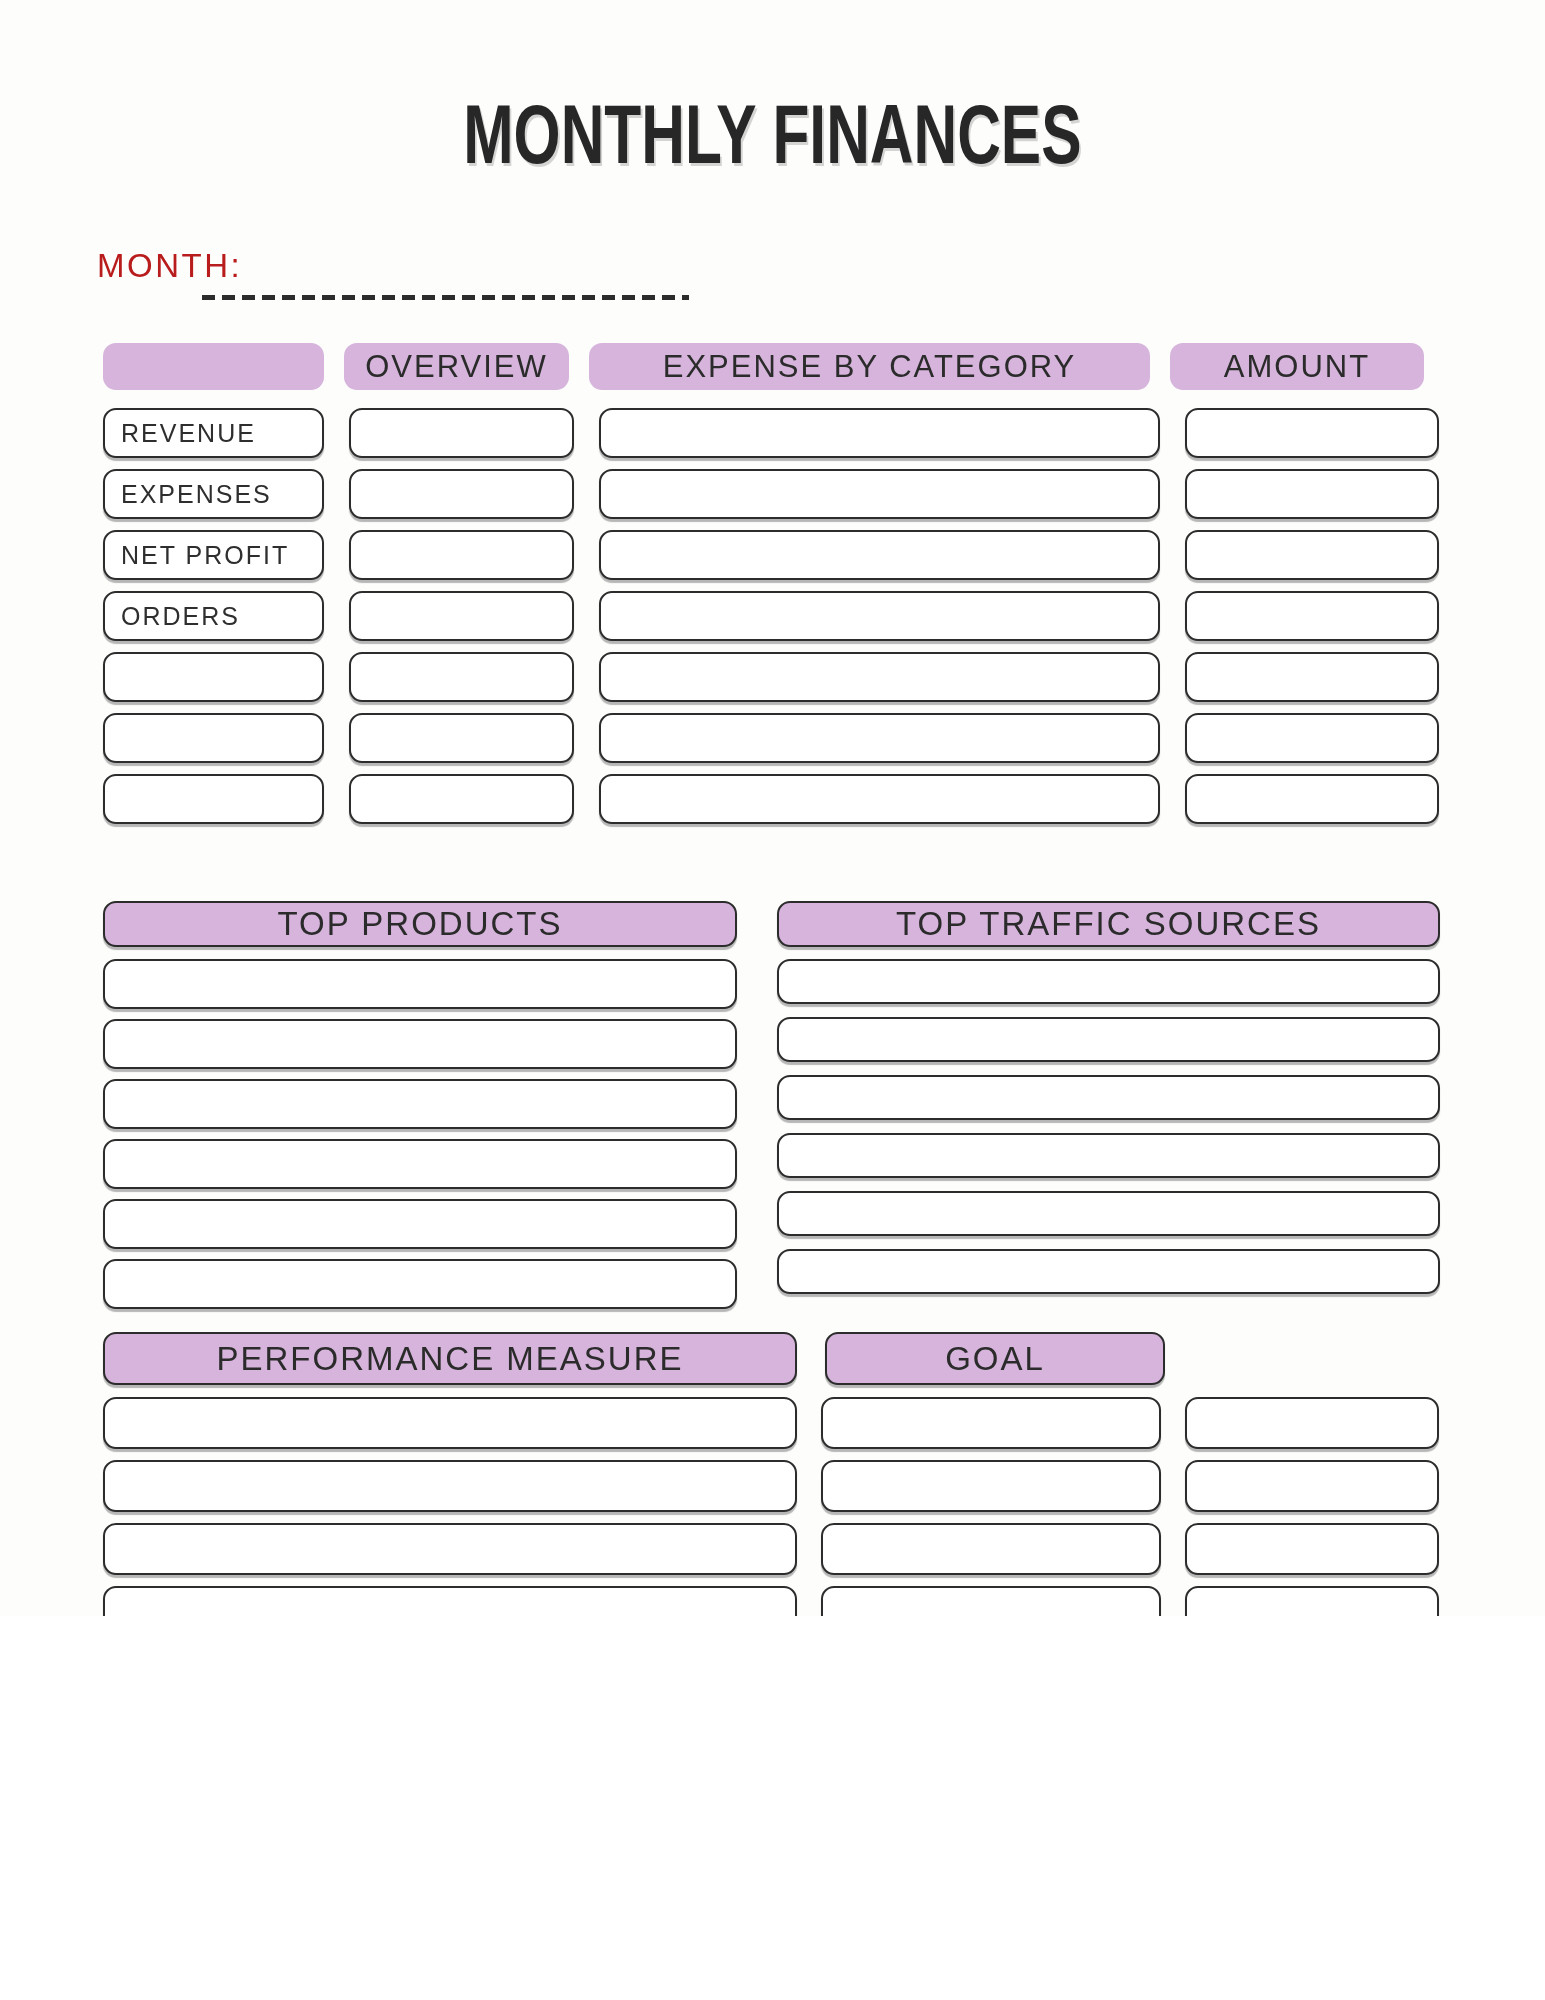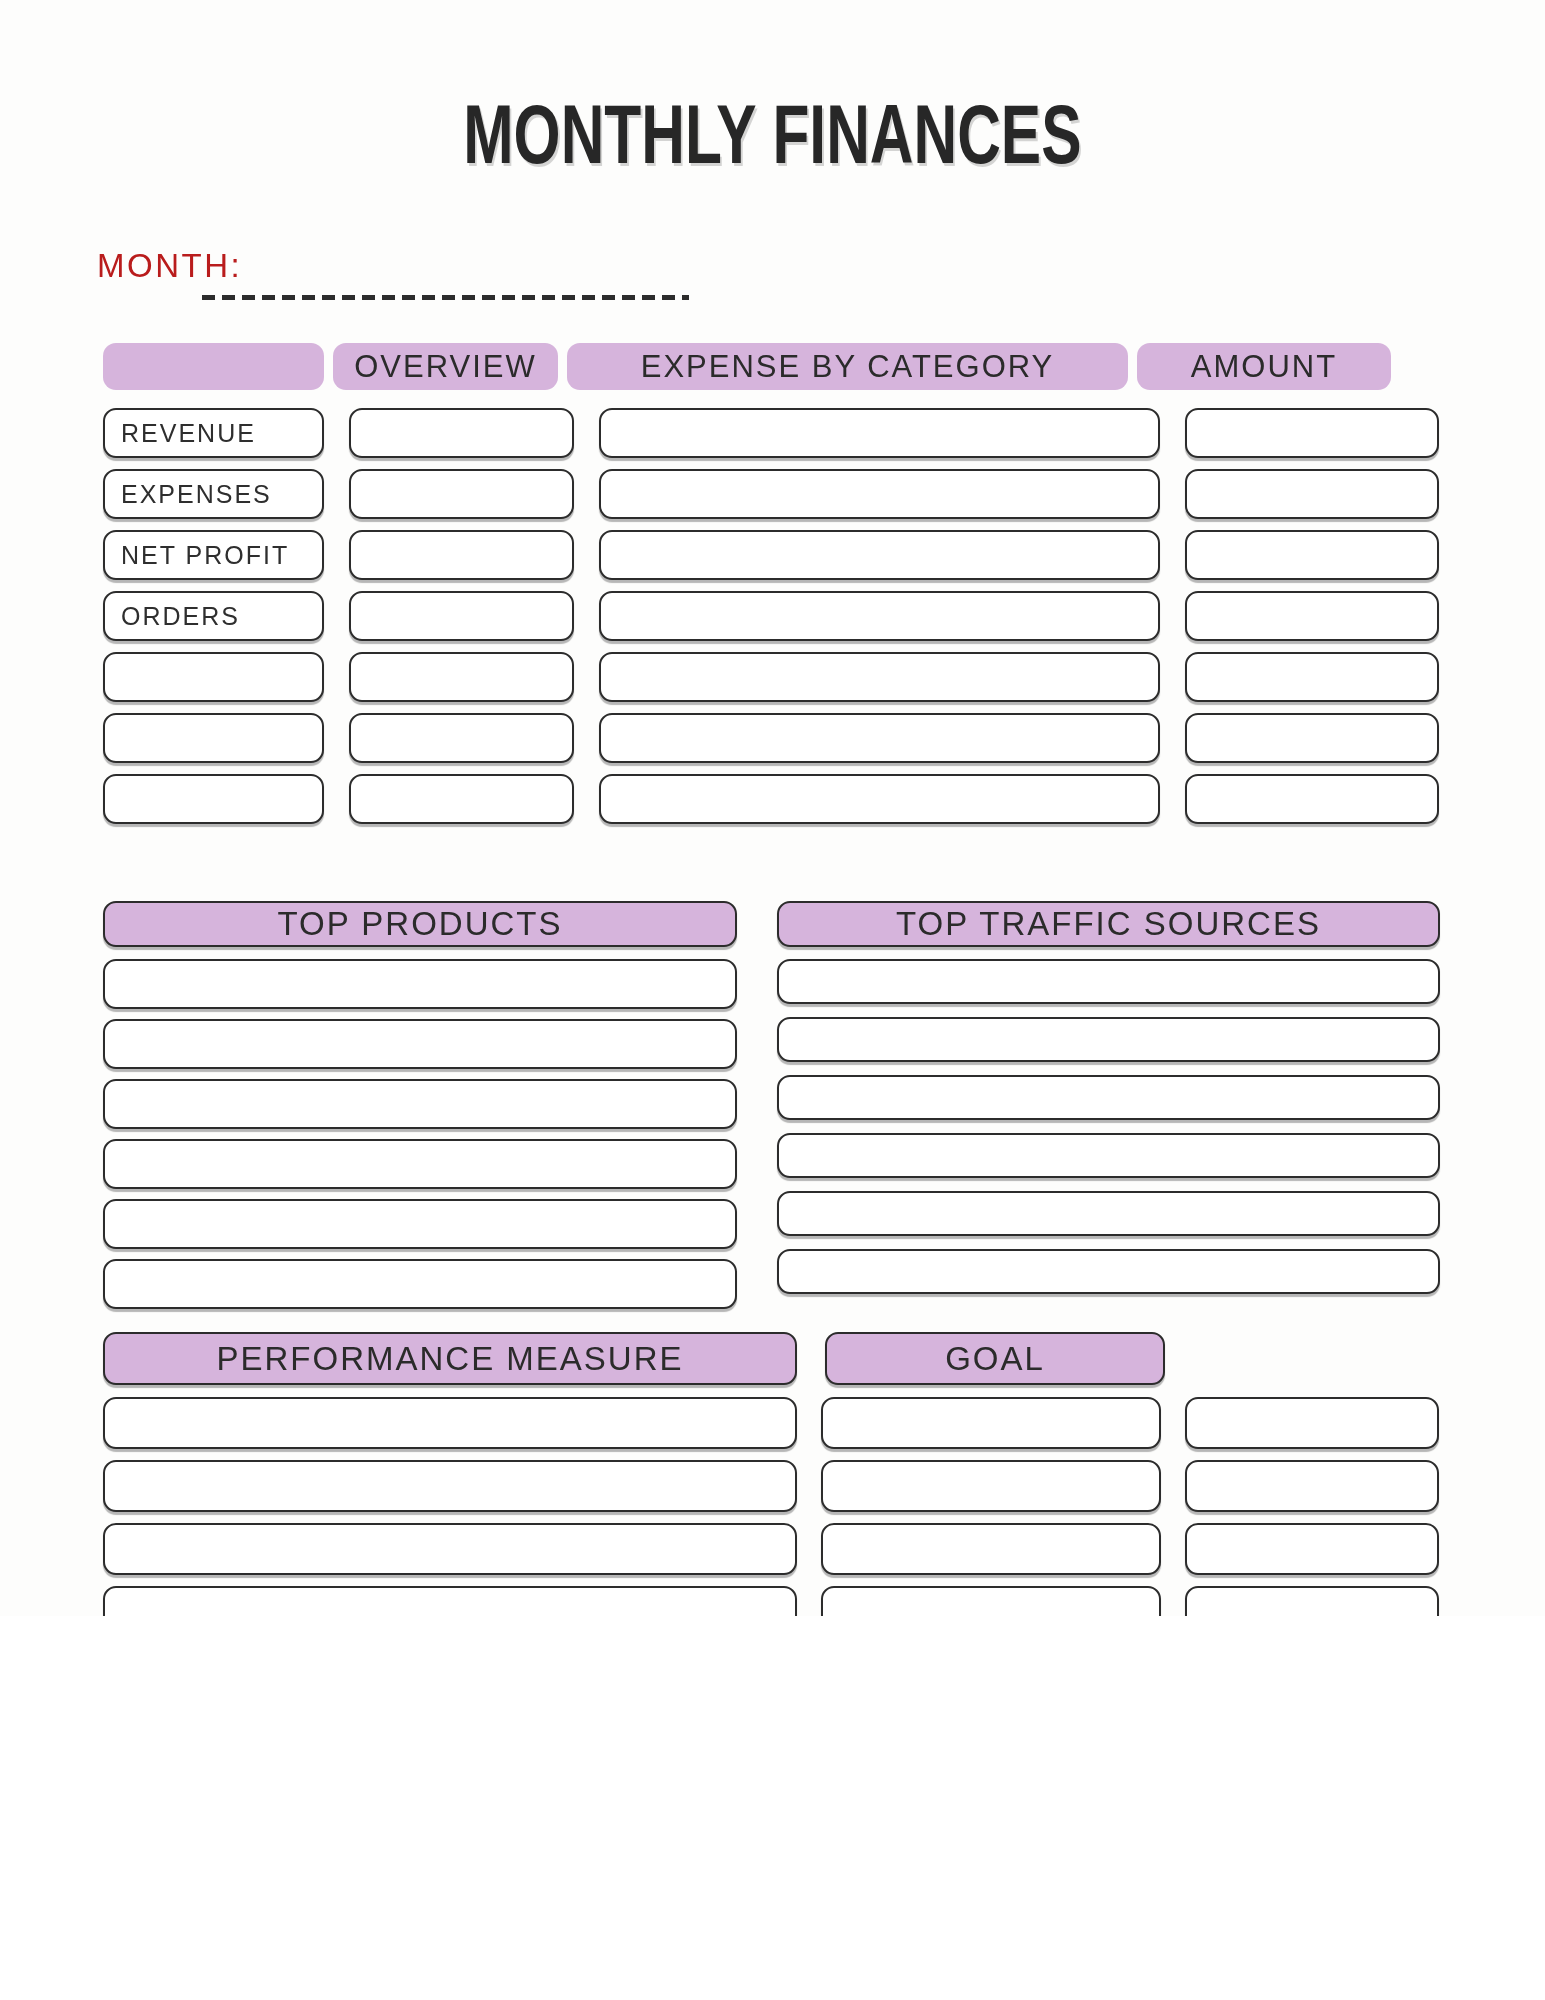--- a/index.html
+++ b/index.html
@@ -68,21 +68,21 @@
     display:flex;align-items:center;
     padding-left:16px;
     font-size:25px;letter-spacing:2px;color:#2e2e2e;
     white-space:nowrap;overflow:hidden;
   }
 
   
   .s1-head{
     position:absolute;top:343px;left:0;width:1337px;
     display:grid;grid-template-columns:221px 225px 561px 254px;
-    column-gap:9px;grid-auto-rows:47px;
+    column-gap:20px;grid-auto-rows:47px;
   }
   .s1-body{
     position:absolute;top:408px;left:0;width:1337px;
     display:grid;grid-template-columns:221px 225px 561px 254px;
     column-gap:25px;grid-auto-rows:50px;row-gap:11px;
   }
 
   
   .s2{position:absolute;top:899px;left:0;width:1337px;}
   .s2-col{position:absolute;top:2px;}

